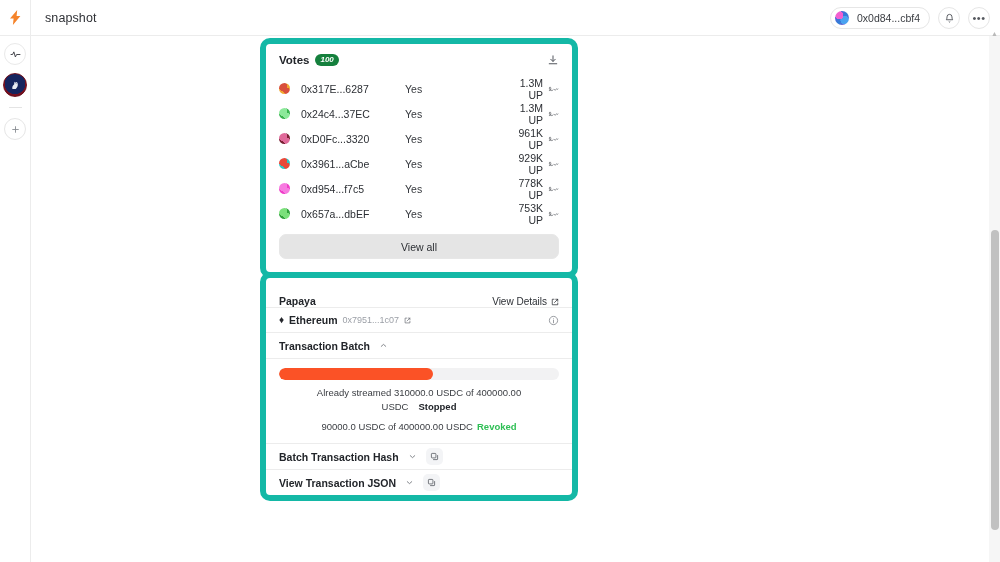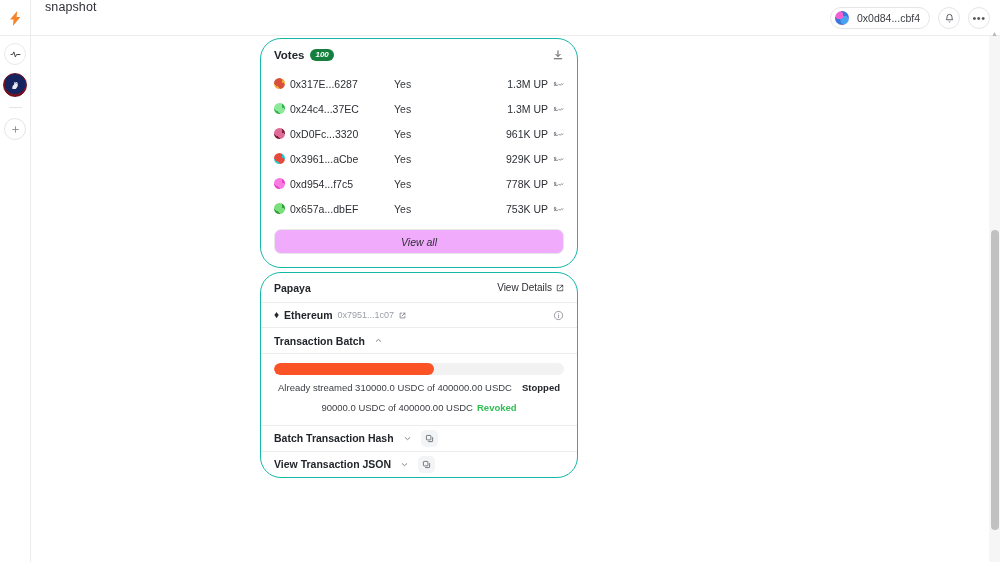--- a/index.html
+++ b/index.html
@@ -9,21 +9,21 @@
     font-family: "Liberation Sans", sans-serif;
     overflow: hidden;
   }
   body { position: relative; }
 
   
   .topbar {
     position: absolute; top: 0; left: 0; width: 1000px; height: 36px;
     background: #ffffff;
     border-bottom: 1px solid #ececec;
-    display: flex; 
+    display: flex; align-items: center;
   }
   .logo-cell {
     width: 31px; height: 36px;
     display: flex; align-items: center; justify-content: center;
     border-right: 1px solid #ececec;
   }
   .bolt { display:block; }
   .app-title {
     margin-left: 14px;
     font-size: 12.5px; color: #2f3136; letter-spacing: .1px;
@@ -86,22 +86,22 @@
   .content {
     position: absolute; top: 36px; left: 31px;
     width: 969px; height: 526px;
     background: #ffffff;
   }
 
   .card {
     position: absolute;
     width: 318px; left: 229px;
     background: #ffffff;
-    border: 1px solid #14b8a6;
-    border-radius: 21px;
+    border: 6px solid #14b8a6;
+    border-radius: 10px;
   }
   #votes-card { top: 2px; }
   #papaya-card { top: 236px; }
 
   
   .votes-head {
     height: 32px; padding: 0 13px;
     display: flex; align-items: center; justify-content: space-between;
   }
   .votes-title-wrap { display: flex; align-items: center; gap: 6px; }
@@ -112,40 +112,39 @@
     border-radius: 8px; padding: 2px 5px; line-height: 1; font-style: italic;
   }
   .dl-icon { color: #4d5158; display:flex; }
 
   .vote-row {
     height: 25px; padding: 0 13px;
     display: flex; align-items: center;
     font-size: 10.5px; color: #2c2f34;
   }
   .v-av { width: 11px; height: 11px; border-radius: 50%; flex: 0 0 auto; }
-  .v-addr { margin-left: 5px; width: 104px; }
+  .v-addr { margin-left: 11px; width: 104px; }
   .v-choice { width: 105px; color: #34373c; }
   .v-amt { flex: 1; text-align: right; display: flex; align-items: center; justify-content: flex-end; gap: 5px; }
   .sig-icon { color: #4a4e54; display: flex; }
 
   .viewall-wrap { padding: 8px 13px 13px; }
   .viewall {
     height: 25px; width: 100%;
     border: 1px solid #e7e7e7; border-radius: 7px;
-    background: #f0abfc; color: #2c2f34; font-size: 10.5px;
+    background: #e5e5e5; color: #2c2f34; font-size: 10.5px;
     display: flex; align-items: center; justify-content: center;
     font-family: "Liberation Sans", sans-serif;
-    font-style: italic;
   }
 
   
   .row-sep { border-top: 1px solid #ececec; }
   .papaya-head {
     height: 29px; padding: 0 13px;
-    display: flex; align-items: center; justify-content: space-between;
+    display: flex; align-items: flex-end; justify-content: space-between;
   }
   .papaya-name { font-size: 10.5px; font-weight: bold; color: #22252a; }
   .view-details {
     font-size: 10px; color: #2c2f34;
     display: flex; align-items: center; gap: 4px;
   }
   .chain-row {
     height: 25px; padding: 0 13px;
     display: flex; align-items: center; justify-content: space-between;
   }

